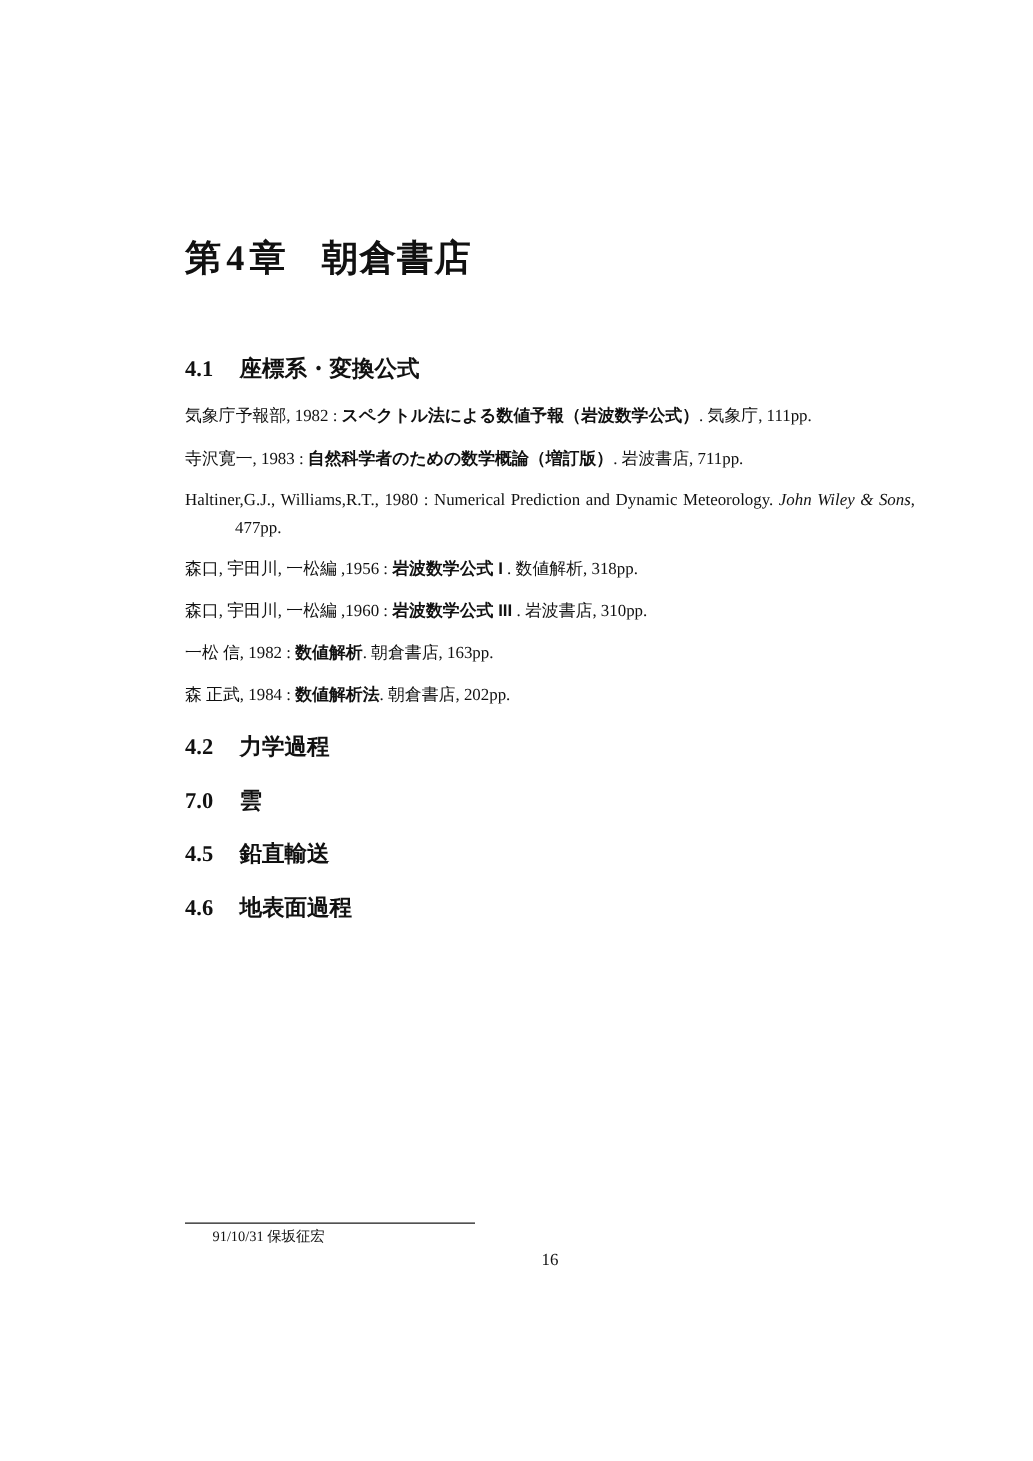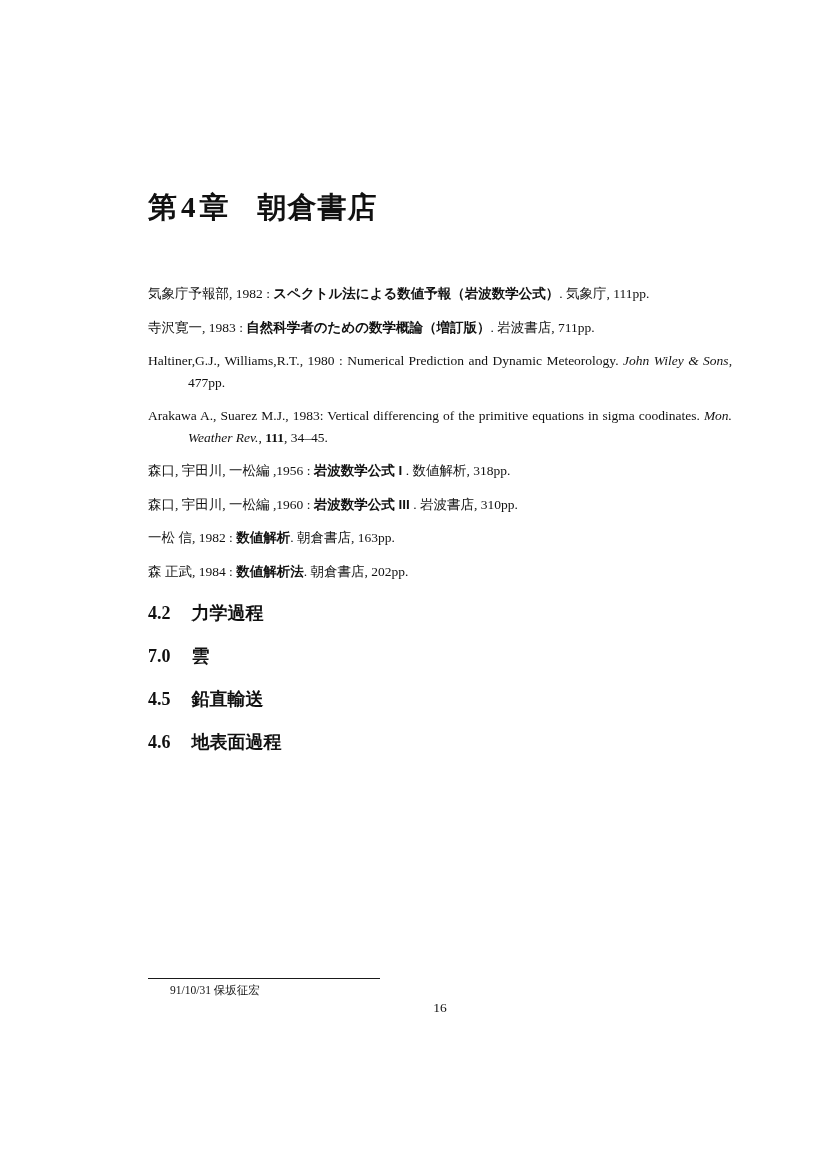--- a/index.html
+++ b/index.html
@@ -86,25 +86,25 @@
 </style>
 </head>
 <body>
 
 <div class="page">
   <div class="content">
     <h1 class="chapter">
       <span class="ch-jp">第</span><span class="ch-num">4</span><span class="ch-jp">章</span><span class="ch-title">朝倉書店</span>
     </h1>
     <div id="sections">
+        <h2 class="sec"><span class="sec-num">4.1</span><span class="sec-title">座標系・変換公式</span></h2>
         <div class="refs">
           <p class="ref"><span class="seg-n">気象庁予報部, 1982 : </span><span class="seg-b">スペクトル法による数値予報（岩波数学公式）</span><span class="seg-n">. 気象庁, 111pp.</span></p>
           <p class="ref"><span class="seg-n">寺沢寛一, 1983 : </span><span class="seg-b">自然科学者のための数学概論（増訂版）</span><span class="seg-n">. 岩波書店, 711pp.</span></p>
           <p class="ref"><span class="seg-n">Haltiner,G.J., Williams,R.T., 1980 : Numerical Prediction and Dynamic Meteorology.  </span><span class="seg-i">John Wiley &amp; Sons</span><span class="seg-n">, 477pp.</span></p>
-          <p class="ref"><span class="seg-n">Arakawa A., Suarez M.J., 1983: Vertical differencing of the primitive equations in sigma coodinates. </span><span class="seg-i">Mon. Weather Rev.</span><span class="seg-n">, </span><span class="seg-bn">111</span><span class="seg-n">, 34–45.</span></p>
           <p class="ref"><span class="seg-n">森口, 宇田川, 一松編 ,1956 : </span><span class="seg-b">岩波数学公式 I</span><span class="seg-n"> . 数値解析, 318pp.</span></p>
           <p class="ref"><span class="seg-n">森口, 宇田川, 一松編 ,1960 : </span><span class="seg-b">岩波数学公式 III</span><span class="seg-n"> . 岩波書店, 310pp.</span></p>
           <p class="ref"><span class="seg-n">一松 信, 1982 : </span><span class="seg-b">数値解析</span><span class="seg-n">. 朝倉書店, 163pp.</span></p>
           <p class="ref"><span class="seg-n">森 正武, 1984 : </span><span class="seg-b">数値解析法</span><span class="seg-n">. 朝倉書店, 202pp.</span></p>
         </div>
         <h2 class="sec"><span class="sec-num">4.2</span><span class="sec-title">力学過程</span></h2>
         <h2 class="sec"><span class="sec-num">7.0</span><span class="sec-title">雲</span></h2>
         <h2 class="sec"><span class="sec-num">4.5</span><span class="sec-title">鉛直輸送</span></h2>
         <h2 class="sec"><span class="sec-num">4.6</span><span class="sec-title">地表面過程</span></h2>
       </div>

